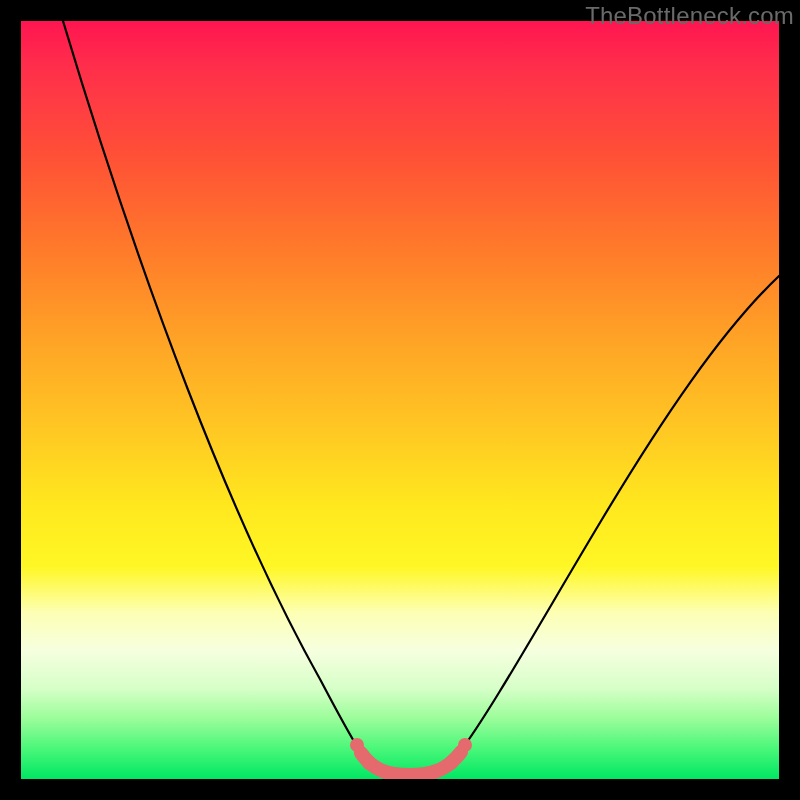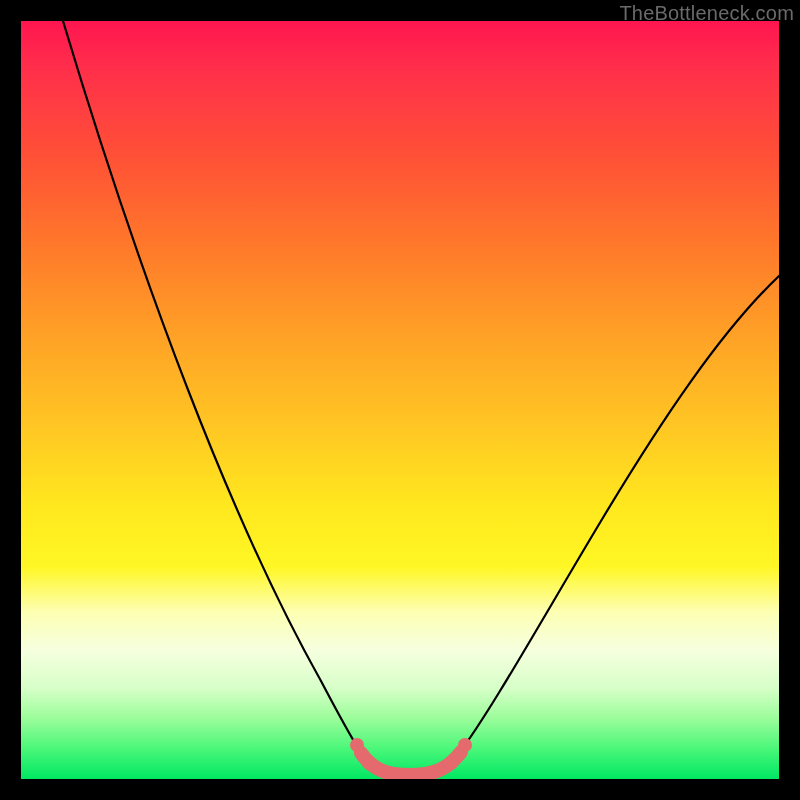--- a/index.html
+++ b/index.html
@@ -41,21 +41,21 @@
       #9bfd9a 92%,
       #4af779 96%,
       #00e763 100%
     );
   }
   .watermark {
     position: absolute;
     top: 2px;
     right: 6px;
     color: #6a6a6a;
-    font-size: 20px;
+    font-size: 24px;
     letter-spacing: 0.2px;
     user-select: none;
   }
   svg.curve {
     position: absolute;
     left: 0; top: 0;
     width: 758px;
     height: 758px;
     overflow: visible;
   }

